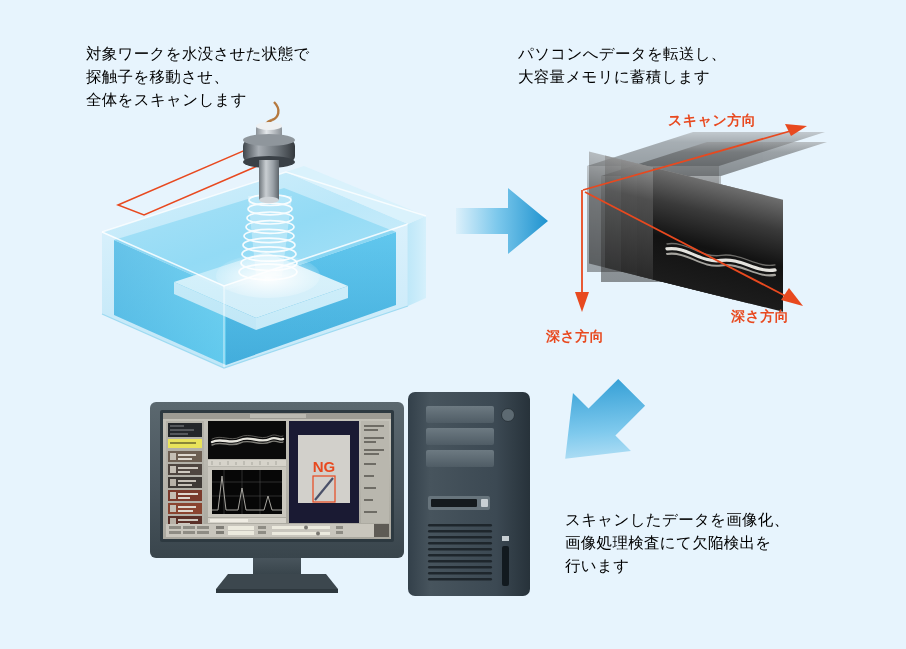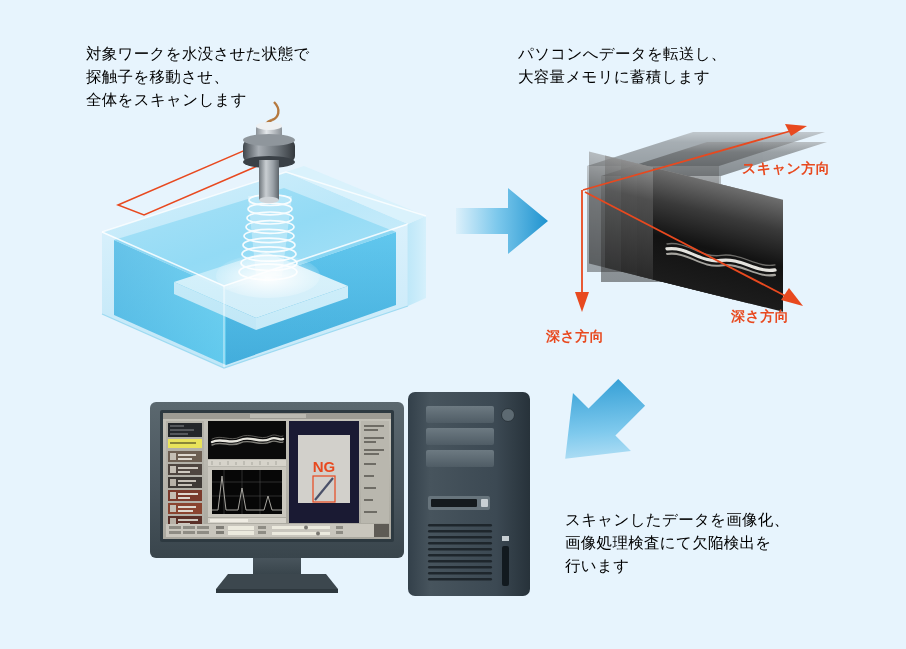--- a/index.html
+++ b/index.html
@@ -263,21 +263,21 @@
     </svg>
   </div>
 
   <div class="abs" style="left:570px;top:190px;">
     <svg width="24" height="125" viewBox="0 0 24 125">
       <line x1="12" y1="0" x2="12" y2="112" stroke="#e8491f" stroke-width="1.8"></line>
       <polygon points="12,122 5,102 19,102" fill="#e8491f"></polygon>
     </svg>
   </div>
 
-  <div class="abs redlabel" style="left:742px;top:112px;margin-top:48px;">スキャン方向</div>
+  <div class="abs redlabel" style="left:668px;top:112px;">スキャン方向</div>
   <div class="abs redlabel" style="left:546px;top:328px;">深さ方向</div>
   <div class="abs redlabel" style="left:731px;top:308px;">深さ方向</div>
 
   <div class="abs" style="left:538px;top:368px;">
     <svg width="118" height="118" viewBox="0 0 118 118">
       <defs>
         <linearGradient id="gArrowD" x1="1" y1="0" x2="0" y2="1">
           <stop offset="0%" stop-color="#e2f3fc"></stop>
           <stop offset="45%" stop-color="#7ec9ed"></stop>
           <stop offset="100%" stop-color="#1f93cf"></stop>

